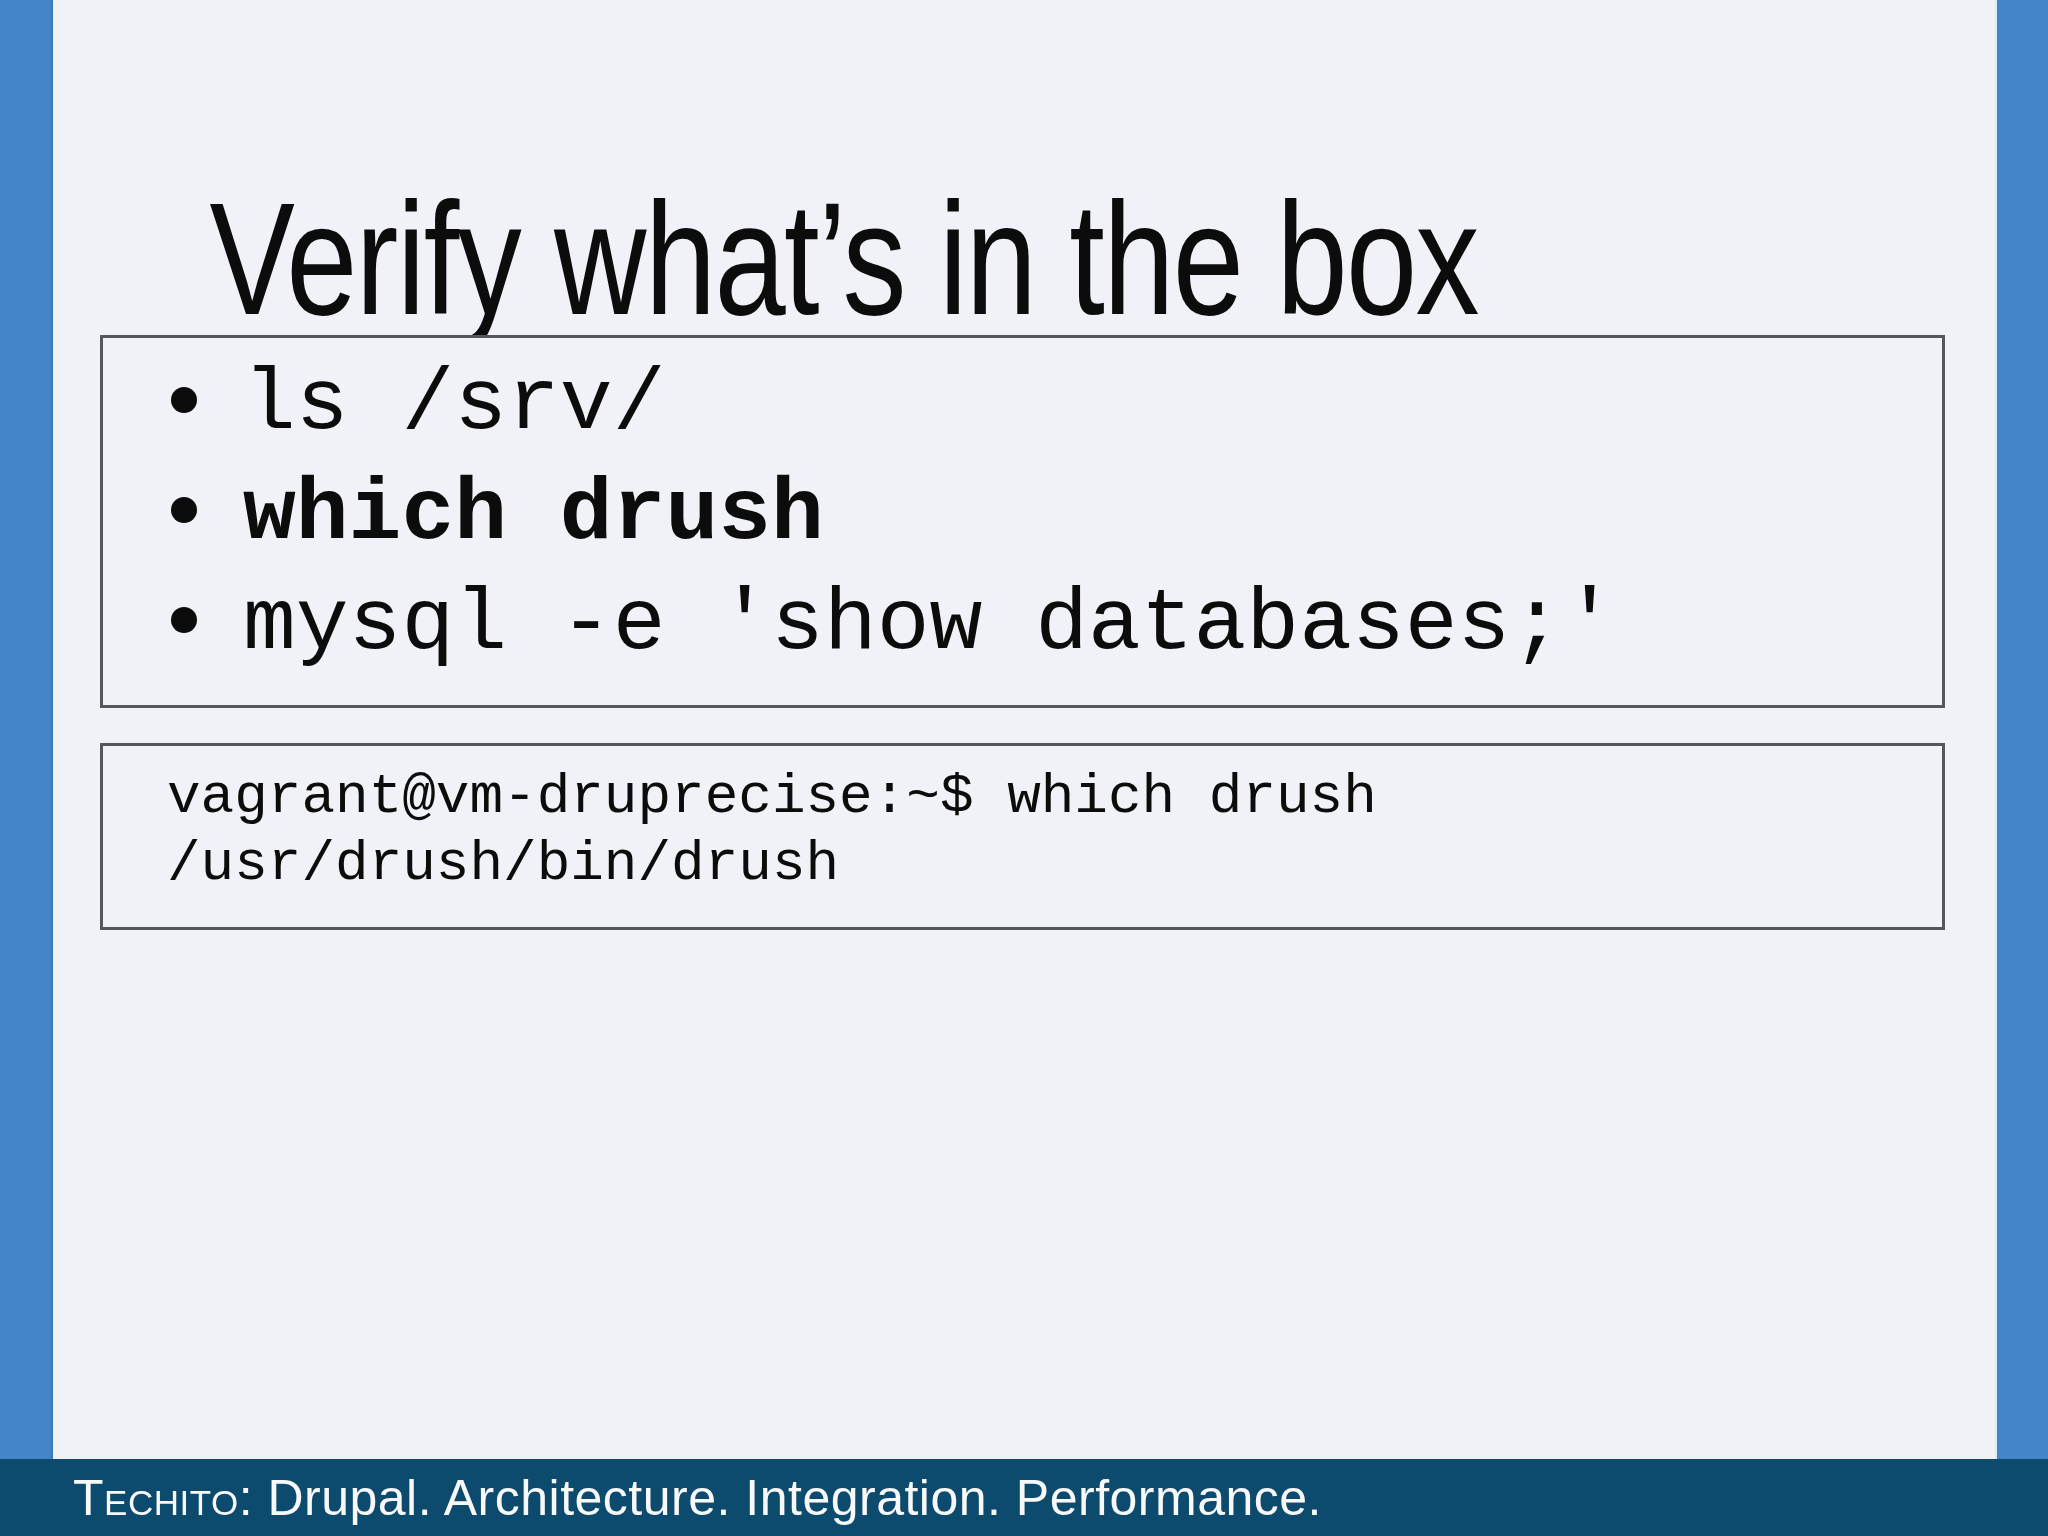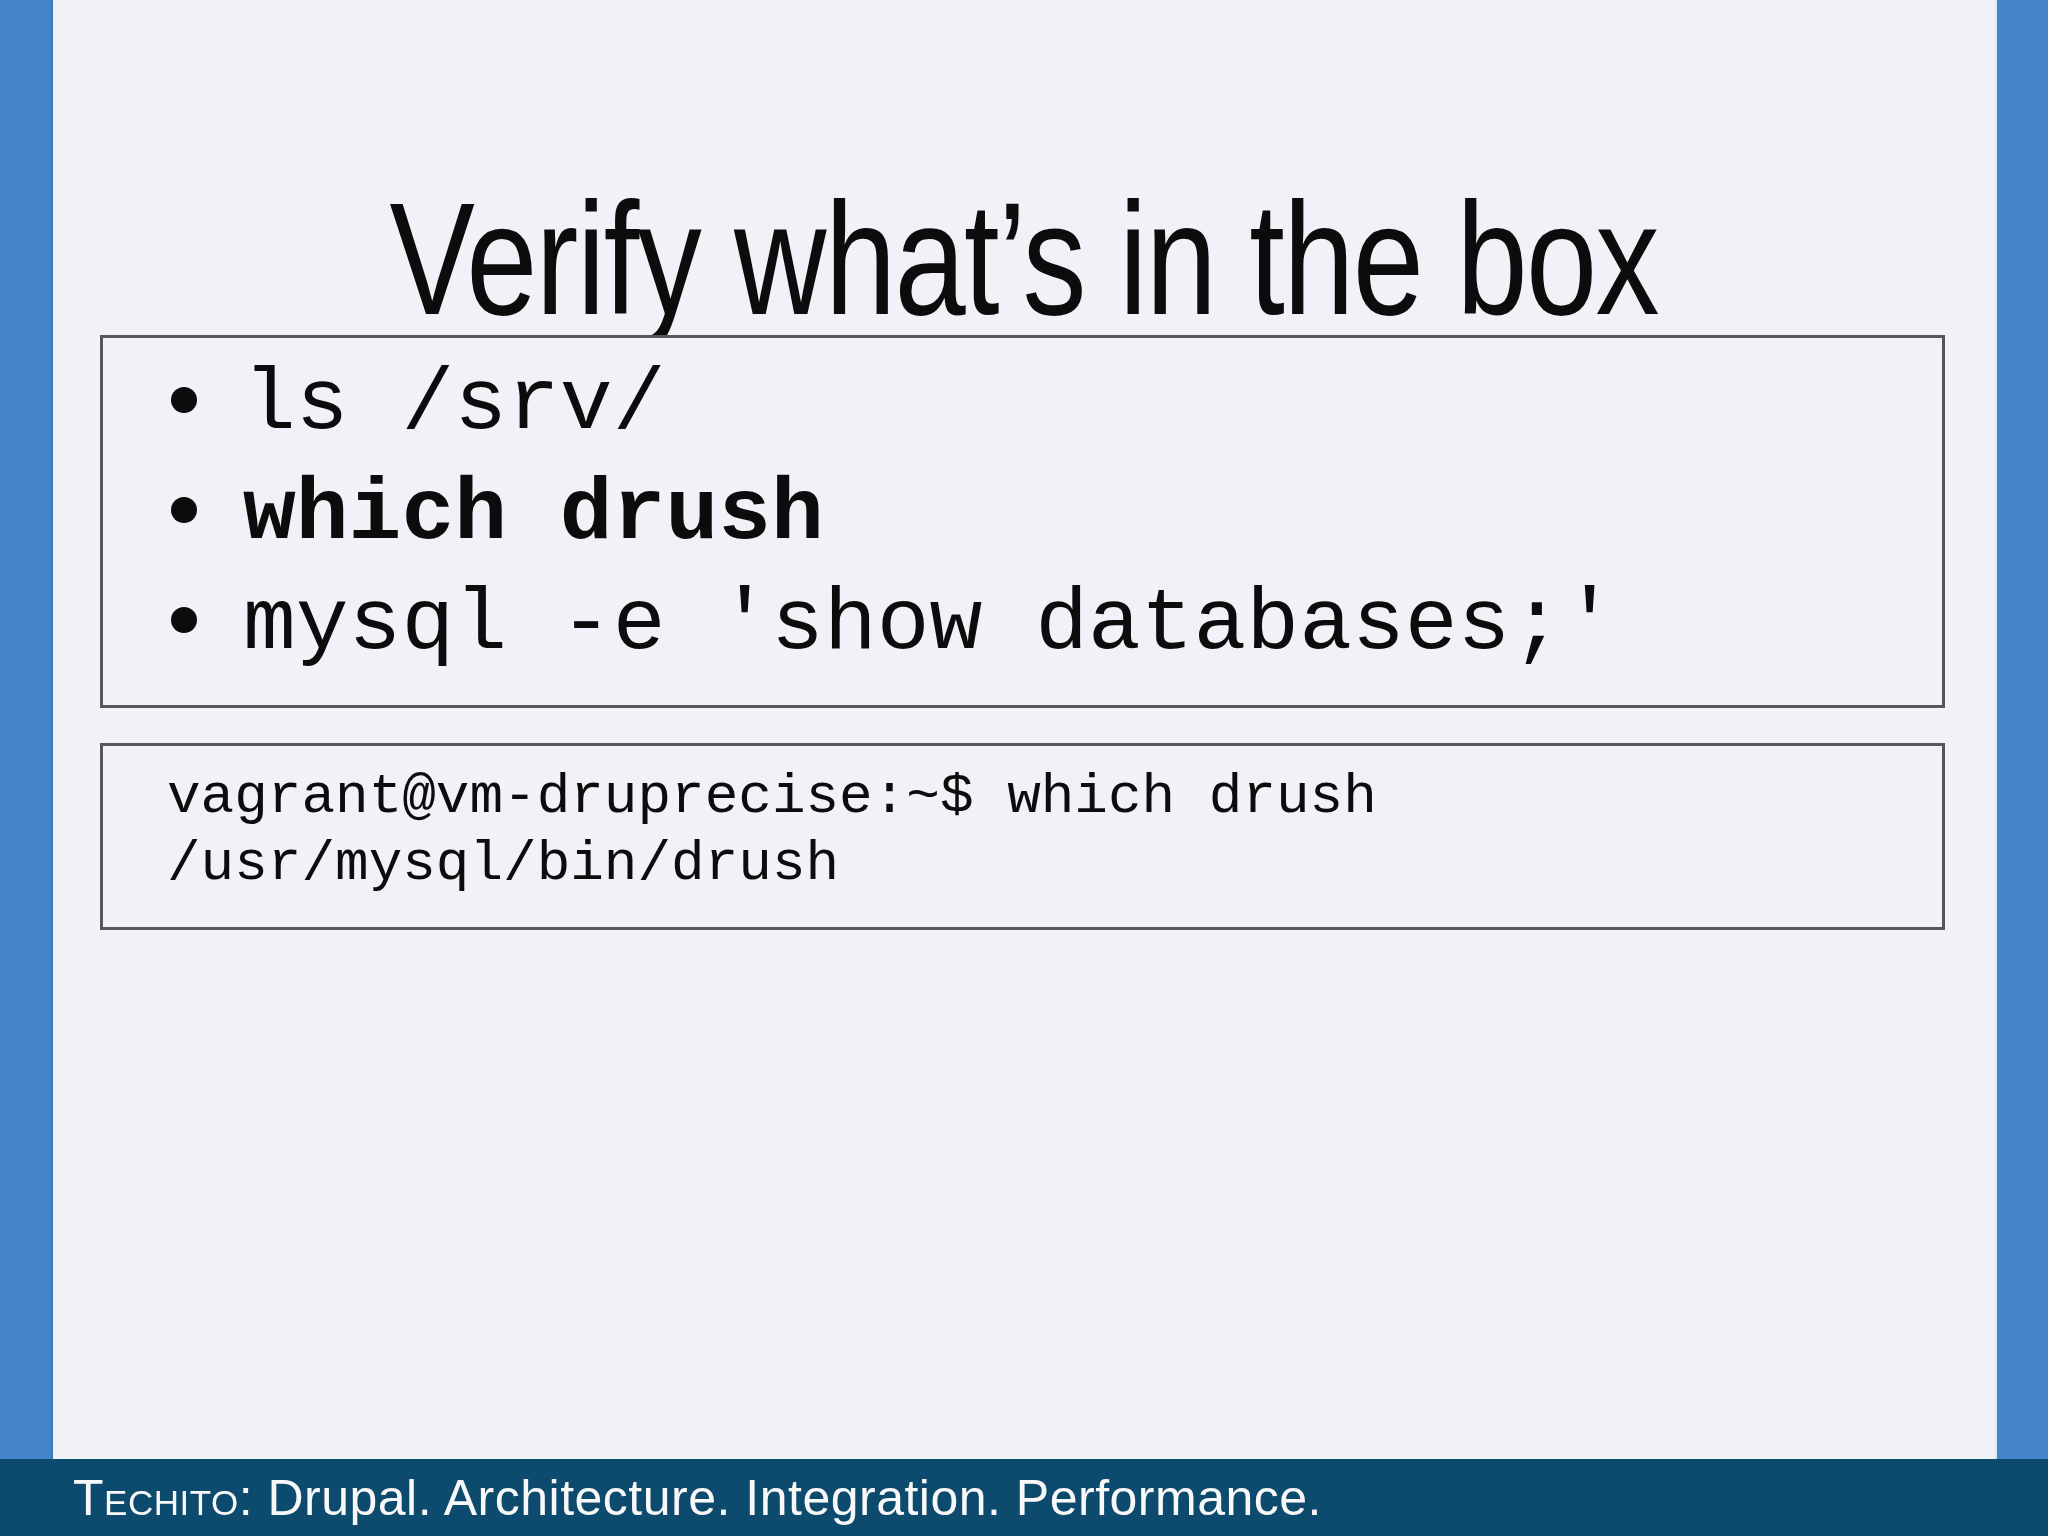--- a/index.html
+++ b/index.html
@@ -20,21 +20,20 @@
     background: #4385c8;
   }
   .accent-bar.left  { left: 0; border-right: 2px solid #3d7ab8; }
   .accent-bar.right { right: 0; border-left: 2px solid #d9ecf5; }
 
   .slide-title {
     position: absolute;
     top: 52px;
     left: 51px;
     right: 51px;
-    text-align: center;
     font-size: 160px;
     line-height: 200px;
     font-weight: 400;
     letter-spacing: -2px;
     white-space: nowrap;
   }
   .slide-title .condense {
     display: inline-block;
     transform: scaleX(0.8);
     transform-origin: center;
@@ -121,19 +120,19 @@
       <li>
         <span class="dot"></span>
         <span class="cmd">mysql -e 'show databases;'</span>
       </li>
     </ul>
   </div>
 
   <div class="frame-box terminal-box">
     <div class="terminal-lines">
       <div>vagrant@vm-druprecise:~$ which drush</div>
-      <div>/usr/mysql/bin/drush</div>
+      <div>/usr/drush/bin/drush</div>
     </div>
   </div>
 
   <div class="footer-bar"><span class="brand">Techito</span><span>: Drupal. Architecture. Integration. Performance.</span></div>
 
 </div>
 
 </body></html>

